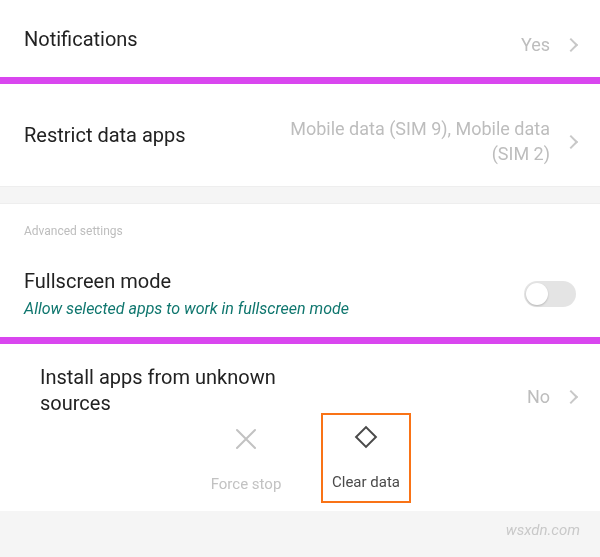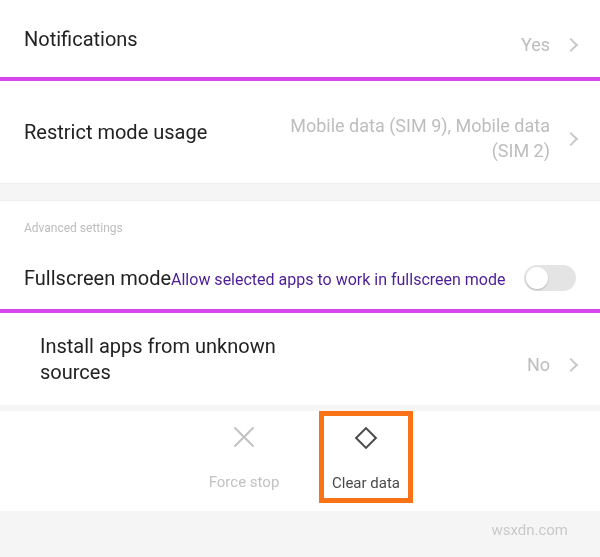--- a/index.html
+++ b/index.html
@@ -13,37 +13,38 @@
     }
     .settings-list {
       background: #fff;
     }
     .row {
       display: flex;
       align-items: center;
       justify-content: space-between;
       padding: 20px 24px;
       background: #fff;
-      border-bottom: 4px solid #d946ef;
+      border-bottom: 7px solid #d946ef;
     }
     .row:last-child { border-bottom: none; }
     .row .label {
       font-size: 20px;
       color: #222;
       line-height: 1.3;
     }
     .row .label.small-sub {
       max-width: 280px;
       margin-left: 16px;
     }
     .row .sub {
       font-size: 16px;
-      color: #4c1d95;
+      color: #0f766e;
       margin-top: 4px;
       line-height: 1.35;
+      font-style: italic;
     }
     .row .value {
       font-size: 18px;
       color: #bdbdbd;
       text-align: right;
       max-width: 260px;
       line-height: 1.35;
     }
     .row .right {
       display: flex;
@@ -85,21 +86,21 @@
       width: 22px;
       height: 22px;
       border-radius: 50%;
       background: #fff;
       top: 2px;
       left: 2px;
       box-shadow: 0 1px 2px rgba(0,0,0,0.2);
     }
     .row-col {
       display: flex;
-      flex-direction: row;
+      flex-direction: column;
       flex: 1;
       min-width: 0;
     }
     .row-fullscreen {
       padding: 18px 24px;
     }
     .bottom-bar {
       position: absolute;
       bottom: 46px;
       left: 0;
@@ -123,48 +124,49 @@
       display: flex;
       align-items: center;
       justify-content: center;
     }
     .action-label {
       font-size: 15px;
       color: #4a4a4a;
     }
     .action.disabled .action-label { color: #c2c2c2; }
     .action.highlighted {
-      border: 5px solid #f97316;
+      border: 2px solid #f97316;
       padding: 6px 8px;
       margin: -10px -12px;
     }
     .watermark {
       position: absolute;
       bottom: 18px;
-      right: 32px;
+      right: 20px;
       font-size: 15px;
       color: #c9c9c9;
+      font-style: italic;
     }
     svg { display: block; }
   </style>
 </head>
 <body>
 
 <div class="settings-list">
 
   <div class="row">
     <span class="label">Notifications</span>
     <div class="right">
       <span class="value">Yes</span>
       <span class="chevron"></span>
     </div>
   </div>
 
   <div class="row">
-    <span class="label">Restrict mode usage</span>
+    <span class="label">Restrict data apps</span>
     <div class="right">
       <span class="value">Mobile data (SIM 9), Mobile data (SIM 2)</span>
       <span class="chevron"></span>
     </div>
   </div>
 
 </div>
 
 <div class="section-gap"></div>
 

